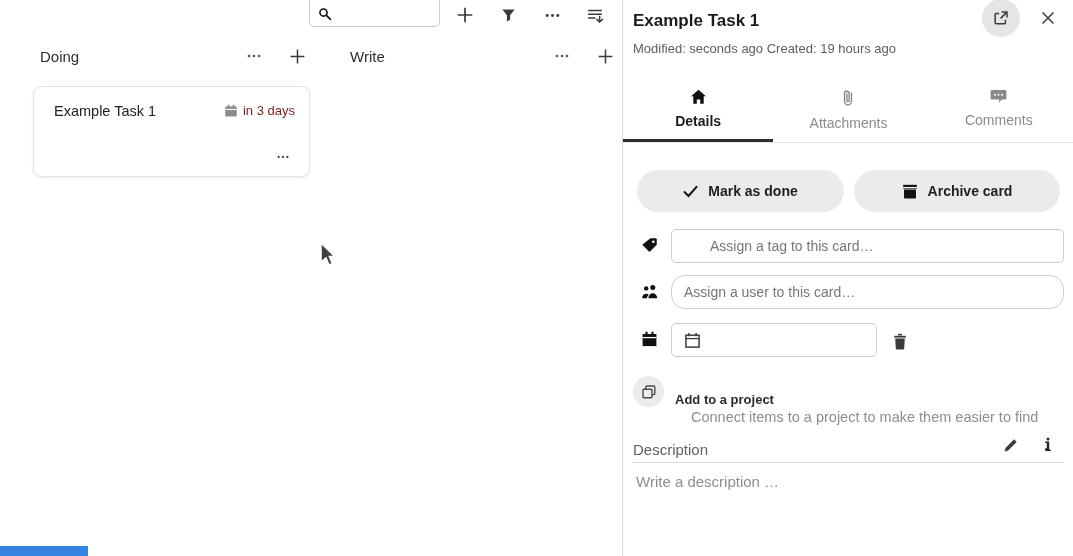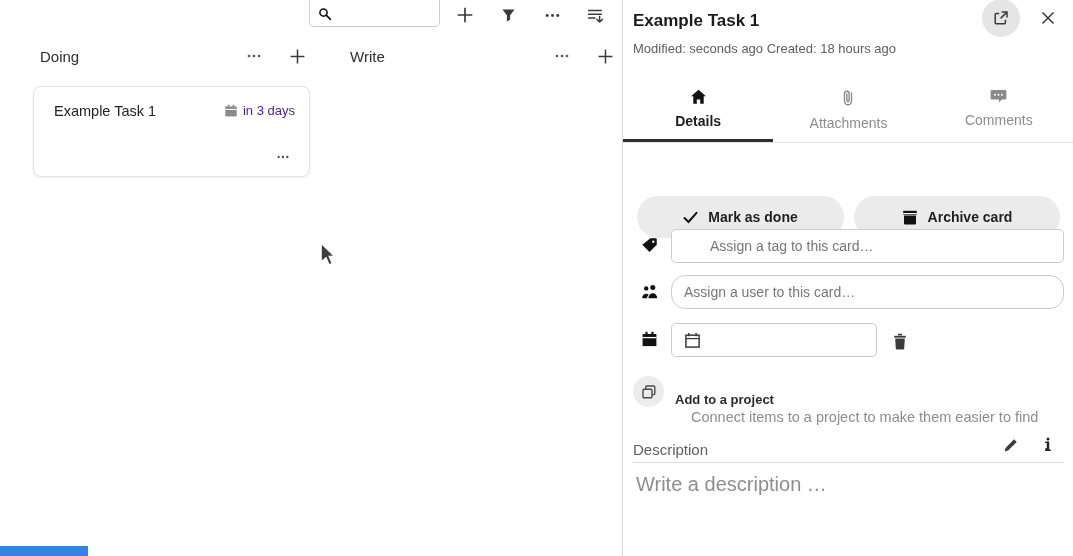--- a/index.html
+++ b/index.html
@@ -28,21 +28,21 @@
   .col-title { position:absolute; top:48px; font-size:15px; color:#2e2e2e; }
   .col-btn { position:absolute; top:46px; width:22px; height:20px; }
 
   .card {
     position:absolute; left:33px; top:86px; width:277px; height:91px;
     background:#fff; border:1px solid #e3e3e3; border-radius:8px;
     box-shadow:0 1px 3px rgba(0,0,0,.07); cursor:pointer;
   }
   .card-title { position:absolute; left:20px; top:16px; font-size:14.5px; color:#222; }
   .card-due { position:absolute; right:14px; top:16px; display:flex; align-items:center; gap:5px;
-              font-size:13px; color:#4c1d95; }
+              font-size:13px; color:#7f1d1d; }
   .card-menu { position:absolute; right:14px; bottom:10px; width:24px; height:18px; }
 
   .bottom-accent { position:absolute; left:0; top:546px; width:88px; height:10px; background:#3584e4; }
 
   .cursor { position:absolute; left:317px; top:241px; pointer-events:none; }
 
   
   .panel {
     position:absolute; left:622px; top:0; width:451px; height:556px;
     background:#fff; border-left:1px solid #d9d9d9;
@@ -57,21 +57,21 @@
           display:flex; border-bottom:1px solid #e8e8e8; }
   .tab { flex:1 1 0; display:flex; flex-direction:column; align-items:center; justify-content:flex-start;
          padding-top:9px; gap:8px; cursor:pointer; border-bottom:3px solid transparent; }
   .tab .tab-label { font-size:14px; color:#8c8c8c; }
   .tab.active { border-bottom-color:#2d2d2d; }
   .tab.active .tab-label { color:#1c1c1c; font-weight:bold; }
 
   .pill {
     position:absolute; top:170px; height:42px; border-radius:21px; background:#ebebeb;
     border:none; cursor:pointer; display:flex; align-items:center; justify-content:center; gap:10px;
-    font-family:inherit; font-size:14px; font-weight:bold; color:#1f1f1f;margin-top:26px;
+    font-family:inherit; font-size:14px; font-weight:bold; color:#1f1f1f;
   }
   .pill-done { left:14px; width:207px; }
   .pill-archive { left:231px; width:206px; }
 
   .row-icon { position:absolute; left:18px; }
   .assign-input {
     position:absolute; left:48px; width:393px; height:34px;
     border:1px solid #ccc; border-radius:5px; padding:0 12px;
     font-family:inherit; font-size:14px; color:#333; background:#fff;
   }
@@ -90,21 +90,21 @@
   .project-row { position:absolute; left:10px; top:372px; width:430px; display:flex; gap:11px; cursor:pointer; }
   .project-circle { width:31px; height:31px; border-radius:50%; background:#ececec;
                     display:flex; align-items:center; justify-content:center; flex:0 0 auto; margin-top:4px; }
   .project-title { font-size:13px; font-weight:600; color:#2b2b2b; padding-top:4px;margin-top:16px; }
   .project-sub { font-size:14.5px; color:#8d8d8d; margin-top:2px; }
 
   .desc-label { position:absolute; left:10px; top:441px; font-size:15px; color:#5f5f5f; }
   .desc-edit { position:absolute; left:376px; top:434px; width:24px; height:22px; }
   .desc-info { position:absolute; left:414px; top:434px; width:22px; height:22px; }
   .desc-divider { position:absolute; left:10px; top:462px; width:431px; height:1px; background:#dcdcdc; }
-  .desc-placeholder { position:absolute; left:13px; top:473px; font-size:20px; color:#8e8e8e; }
+  .desc-placeholder { position:absolute; left:13px; top:473px; font-size:15px; color:#8e8e8e; }
 </style>
 </head>
 <body>
 
 <div class="board">
 
   <div class="search-box">
     <span style="margin-right:6px;">
       <svg width="14" height="14" viewBox="0 0 16 16">
           <circle cx="6.3" cy="6.3" r="4.1" fill="none" stroke="#111" stroke-width="1.8"></circle>
@@ -210,21 +210,21 @@
   <span class="cursor">
     <svg width="22" height="28" viewBox="0 0 22 28">
         <polygon points="4,2 4,21 9,17 12,24 15.4,22.4 12.4,15.6 18,15.6" fill="#3f3f3f" stroke="#fff" stroke-width="1.6"></polygon>
       </svg>
   </span>
 </div>
 
 <div class="panel">
 
   <div class="panel-title">Example Task 1</div>
-  <div class="panel-meta">Modified: seconds ago Created: 18 hours ago</div>
+  <div class="panel-meta">Modified: seconds ago Created: 19 hours ago</div>
 
   <button class="icon-btn export-btn">
     <span>
       <svg width="16" height="16" viewBox="0 0 16 16">
           <path d="M6.2 3.6H3.2a1 1 0 0 0-1 1v8.2a1 1 0 0 0 1 1h8.2a1 1 0 0 0 1-1V9.8" fill="none" stroke="#3a3a3a" stroke-width="1.5"></path>
           <path d="M8.6 2h5.4v5.4" fill="none" stroke="#3a3a3a" stroke-width="1.5"></path>
           <path d="M13.6 2.4L7.6 8.4" stroke="#3a3a3a" stroke-width="1.5"></path>
         </svg>
     </span>
   </button>

